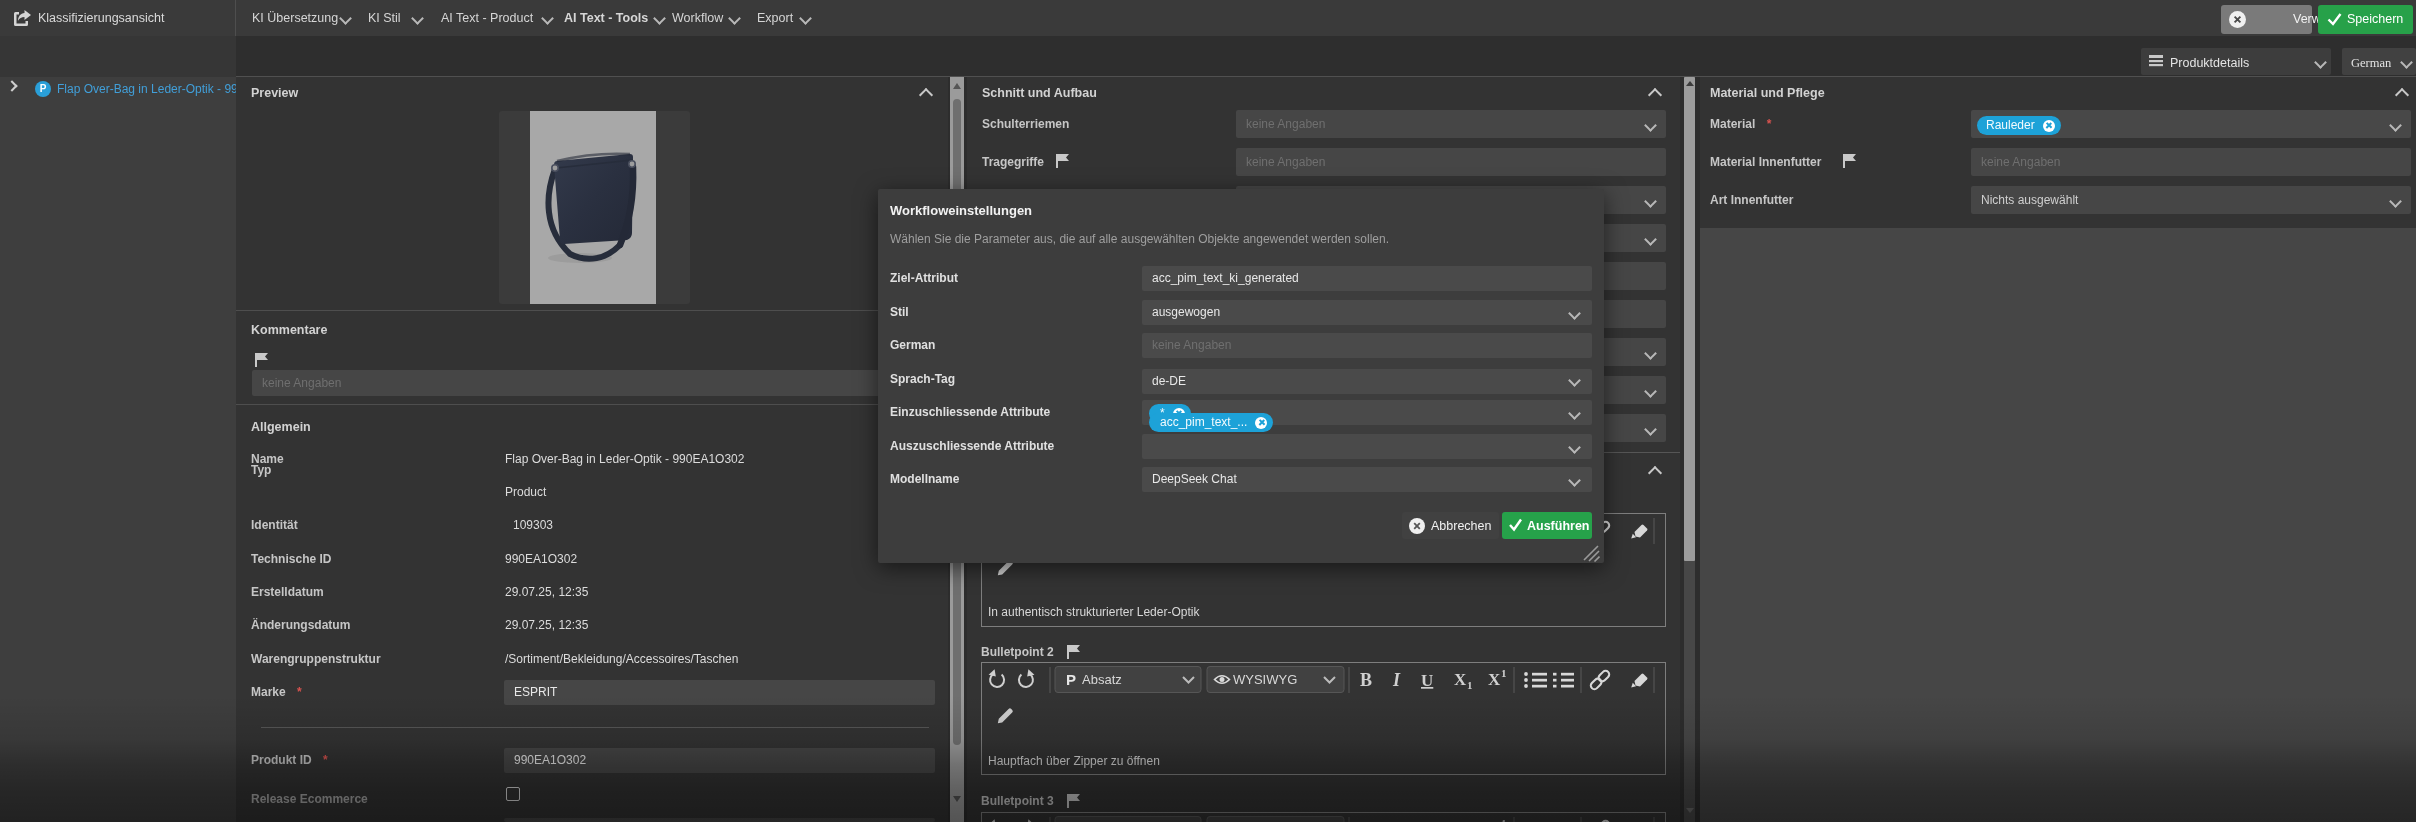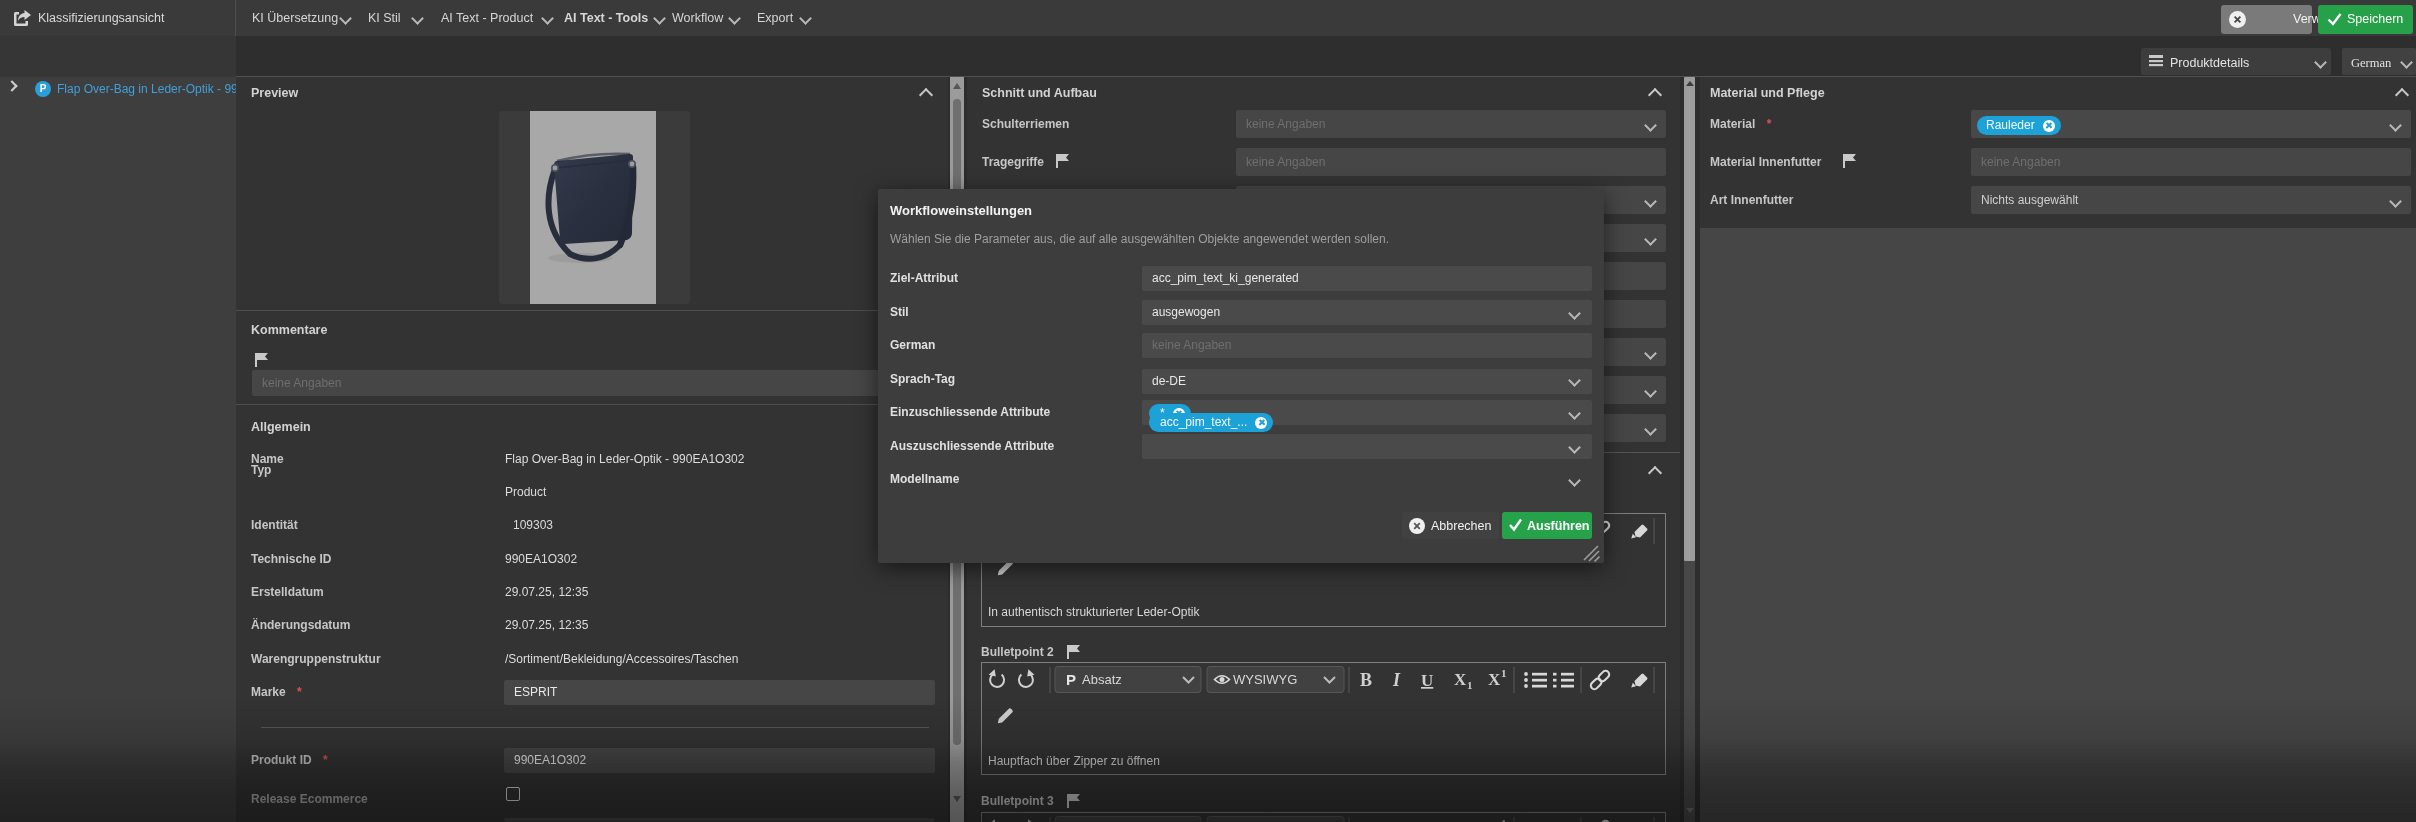--- a/index.html
+++ b/index.html
@@ -392,20 +392,21 @@
 <div class="abs" style="z-index:11;left:1142px;top:400px;width:450px;height:25px;background:#4a4a4a;border-radius:2px;"></div>
 <div class="chip" style="z-index:11;left:1149px;top:404px;padding:0 6px 0 11px;">*<span class="chipx"></span></div>
 <div class="chev" style="z-index:11;left:1570px;top:409px;"></div>
 
 <div class="abs" style="z-index:11;left:890px;top:439px;font-size:12px;font-weight:bold;color:#e0e0e0;">Auszuschliessende Attribute</div>
 <div class="abs" style="z-index:11;left:1142px;top:434px;width:450px;height:25px;background:#4a4a4a;border-radius:2px;"></div>
 <div class="chip" style="z-index:11;left:1149px;top:413px;padding:0 6px 0 11px;">acc_pim_text_...<span class="chipx"></span></div>
 <div class="chev" style="z-index:11;left:1570px;top:443px;"></div>
 
 <div class="abs" style="z-index:11;left:890px;top:472px;font-size:12px;font-weight:bold;color:#e0e0e0;">Modellname</div>
+<div class="inp" style="z-index:11;left:1142px;top:467px;width:450px;height:25px;line-height:25px;background:#4a4a4a;">DeepSeek Chat</div>
 <div class="chev" style="z-index:11;left:1570px;top:476px;"></div>
 
 <div class="abs" style="z-index:11;left:1402px;top:512px;width:97px;height:27px;background:#414141;border-radius:3px;"></div>
 <span class="abs" style="z-index:11;left:1409px;top:518px;width:16px;height:16px;background:#f0f0f0;border-radius:50%;"></span>
 <svg class="abs" style="z-index:11;left:1409px;top:518px;" width="16" height="16" viewBox="0 0 16 16">
       <path d="M5.2 5.2 L10.8 10.8 M10.8 5.2 L5.2 10.8" stroke="#555" stroke-width="1.8"></path>
     </svg>
 <div class="abs" style="z-index:11;left:1431px;top:519px;font-size:12.5px;color:#f0f0f0;">Abbrechen</div>
 <div class="abs" style="z-index:11;left:1502px;top:512px;width:90px;height:27px;background:#26a24a;border-radius:3px;"></div>
 <svg class="abs" style="z-index:11;left:1508px;top:518px;" width="15" height="14" viewBox="0 0 15 14">

